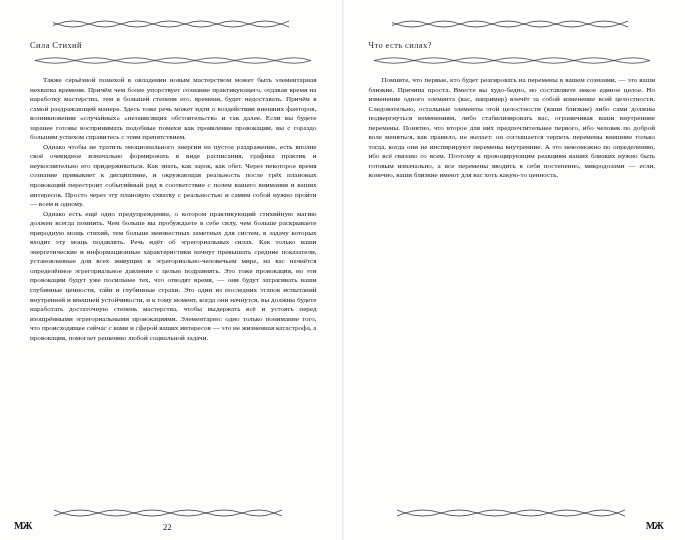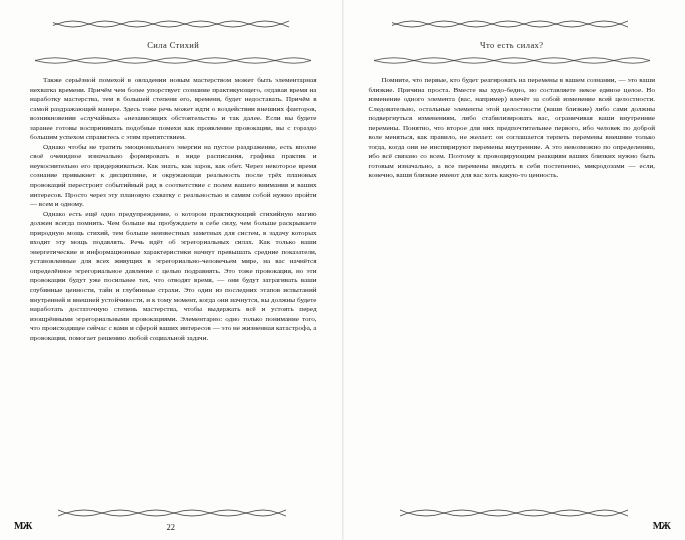--- a/index.html
+++ b/index.html
@@ -35,21 +35,20 @@
     position: absolute;
     top: 0;
     left: 342px;
     width: 2px;
     height: 540px;
     background: linear-gradient(to right, rgba(0,0,0,0.10), rgba(0,0,0,0.02));
     pointer-events: none;
   }
 
   .running-head {
-    text-align: center;
     font-size: 8.5px;
     letter-spacing: 0.4px;
     color: #2a2a2a;
     margin: 0 0 5px 0;
     font-family: "Liberation Serif", serif;
   }
 
   .rule-orn {
     display: block;
     margin: 0 auto 10px auto;
@@ -65,21 +64,21 @@
     margin: 0;
   }
   .body-text p {
     margin: 0;
     text-indent: 13px;
   }
 
   .page-foot {
     position: absolute;
     left: 0;
-    right: 1px;
+    right: 8px;
     bottom: 10px;
     height: 24px;
   }
   .foot-inner {
     position: relative;
     height: 24px;
   }
   .folio {
     position: absolute;
     bottom: -2px;

